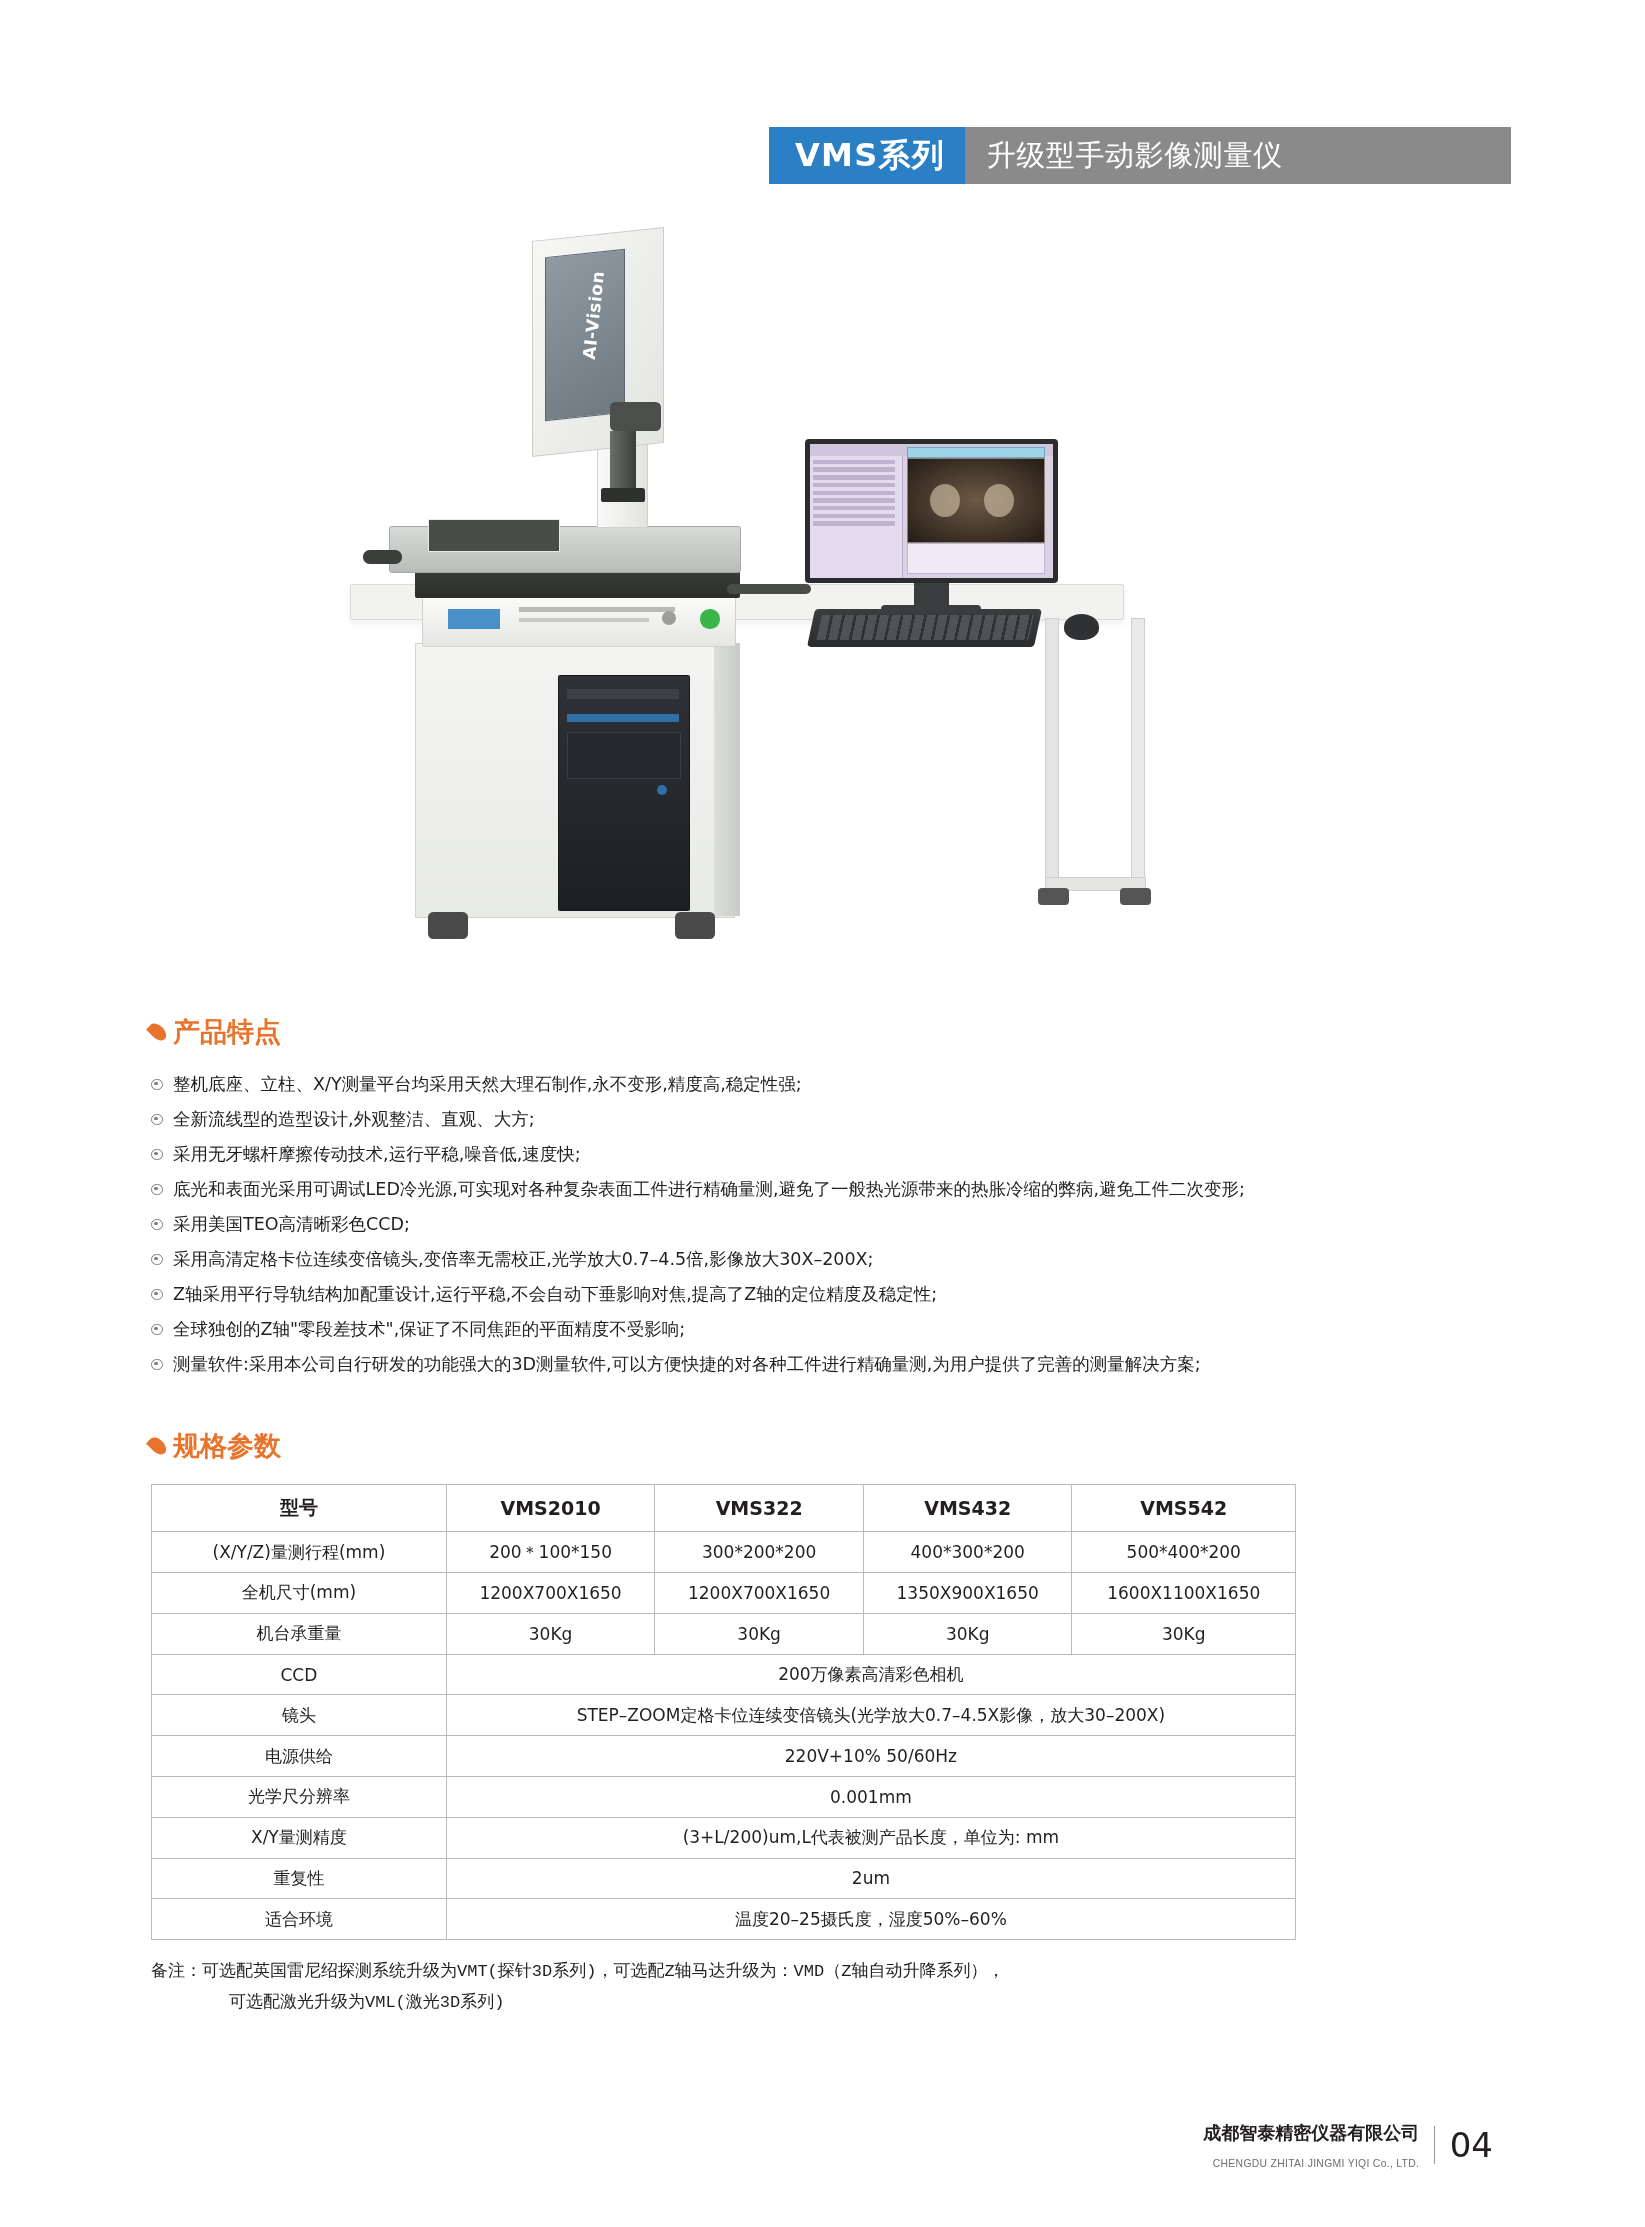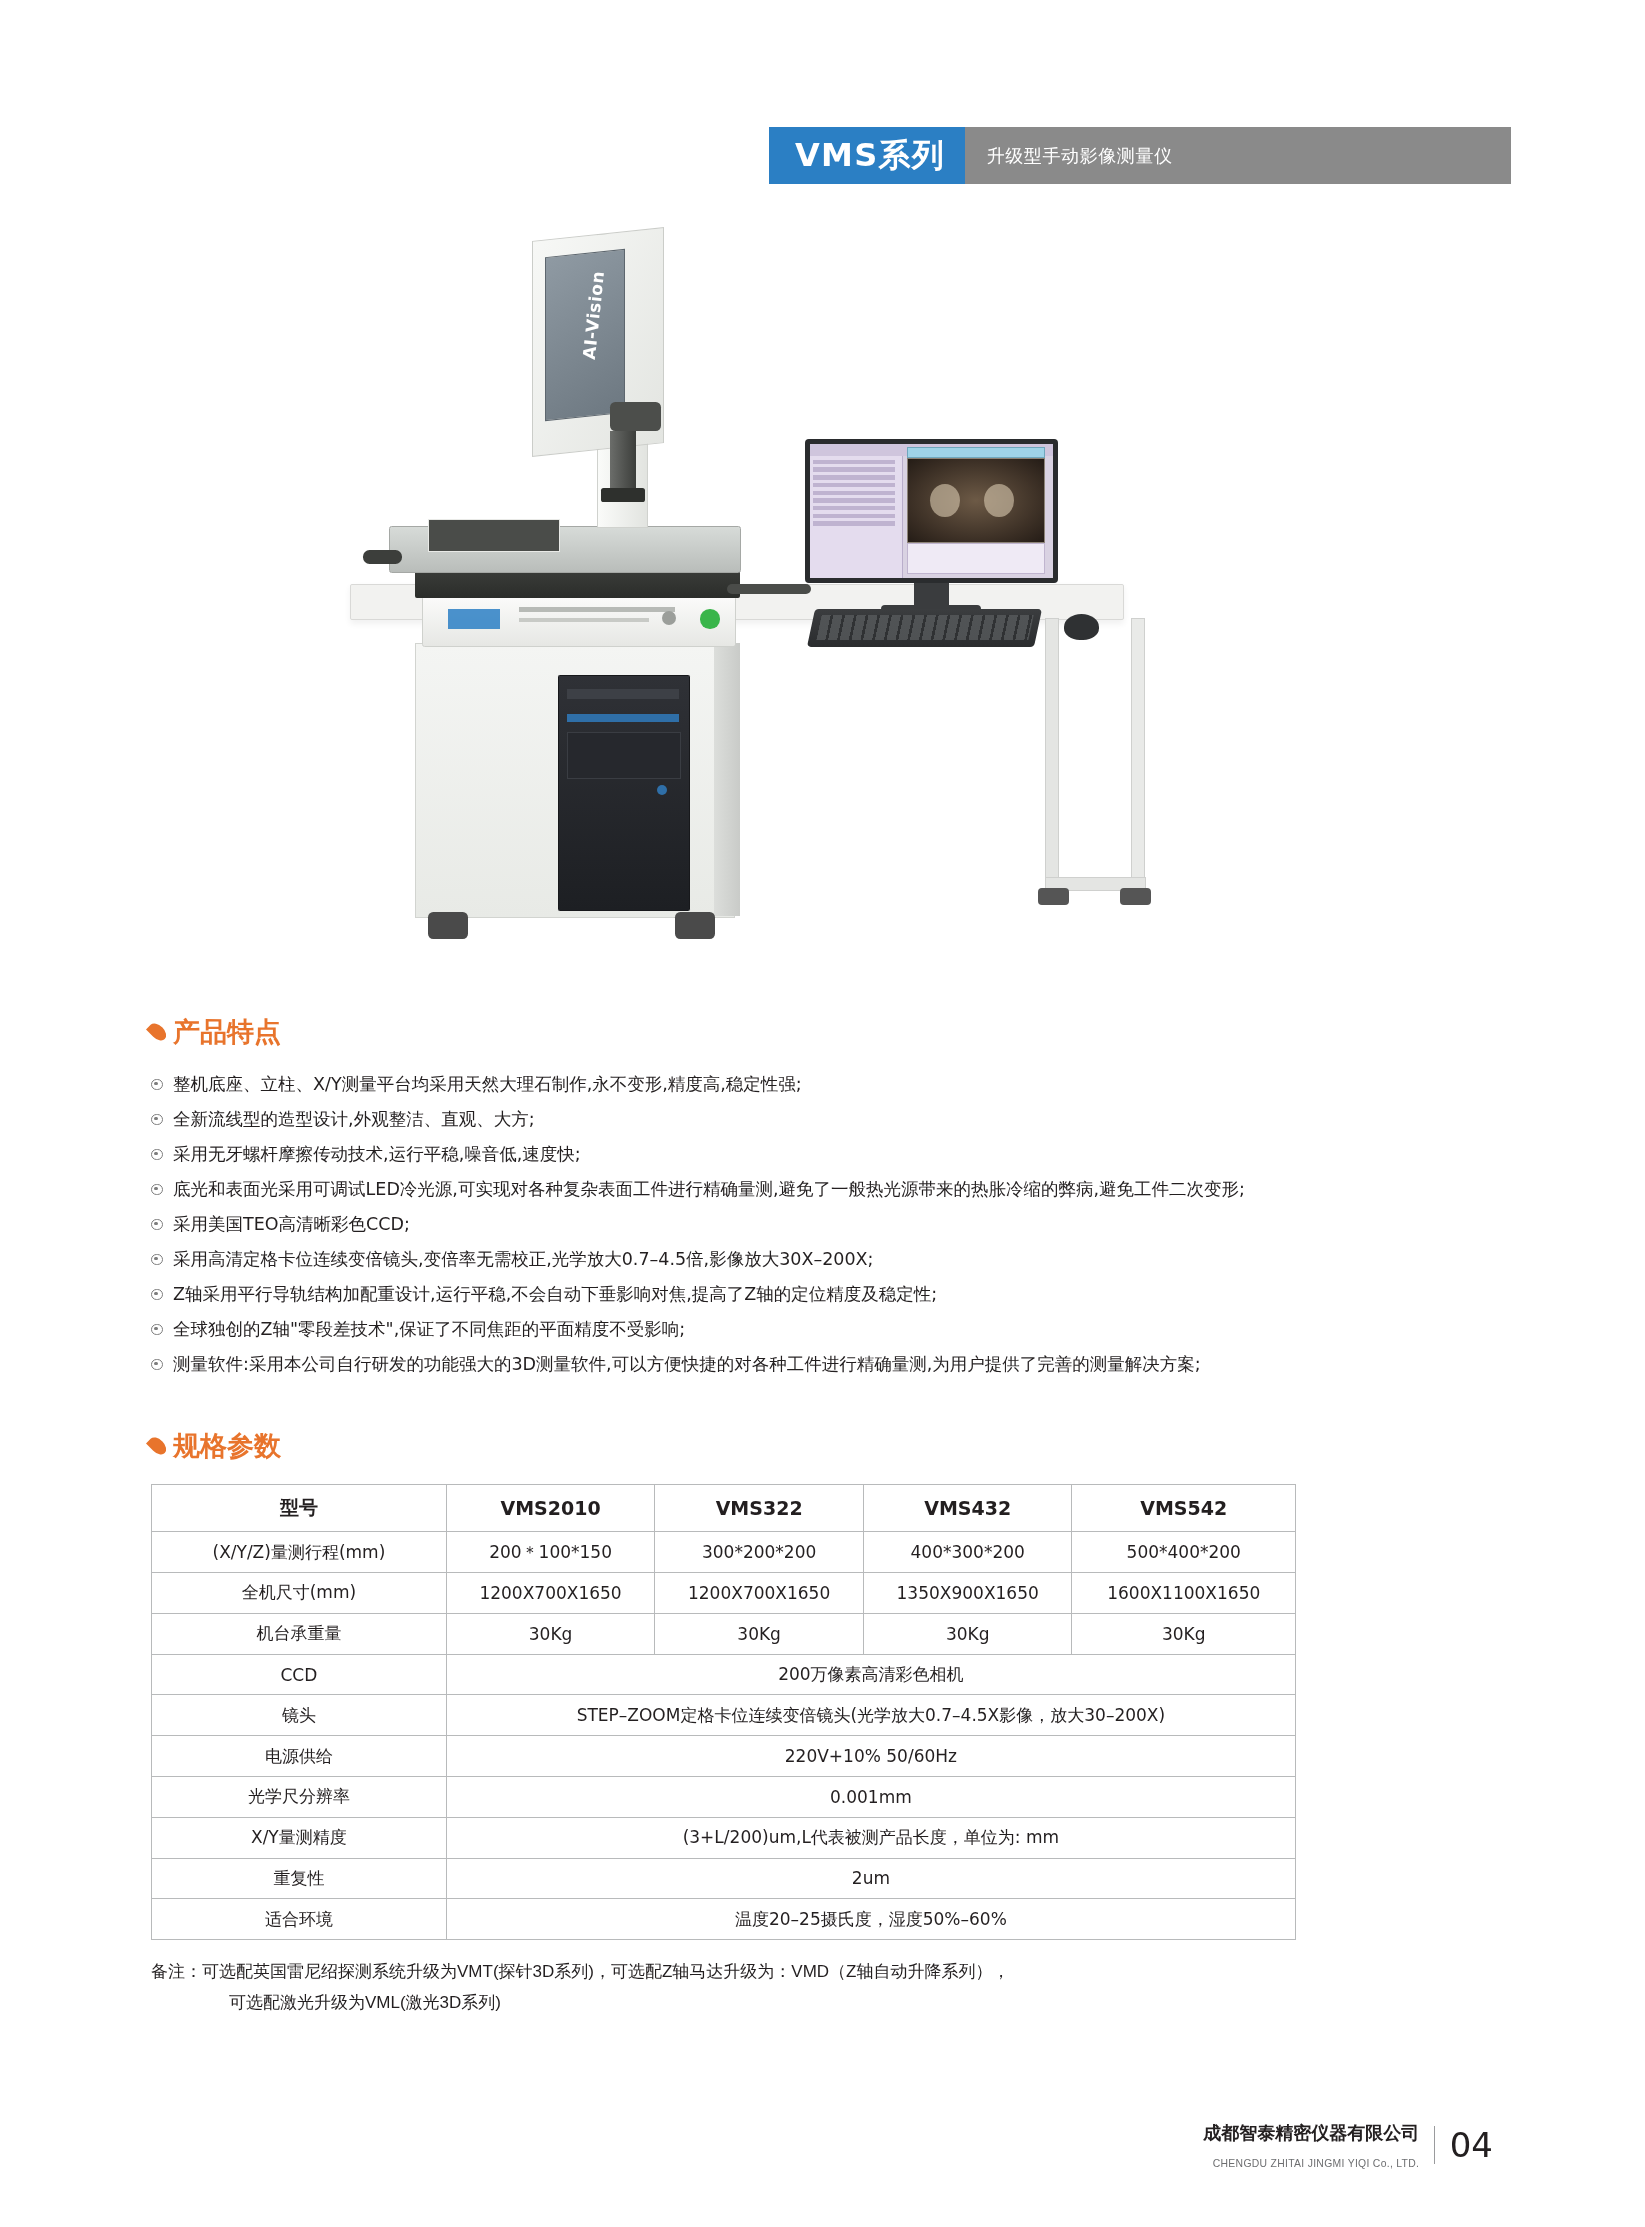--- a/index.html
+++ b/index.html
@@ -39,21 +39,21 @@
     font-weight: bold;
     letter-spacing: 1.3px;
     display: flex;
     align-items: center;
     padding: 0 19.5px 0 26px;
     font-family: "DejaVu Sans", sans-serif;
   }
   .header-gray {
     background: #8a8a8a;
     color: #ffffff;
-    font-size: 18px;
+    font-size: 29px;
     display: flex;
     align-items: center;
     padding: 0 22px;
     flex: 1;
     letter-spacing: 0.6px;
     font-family: "DejaVu Sans", sans-serif;
     text-align: center;
   }
 
   
@@ -593,21 +593,21 @@
     background: #ffffff;
     padding: 10.4px 3.9px;
   }
   table.spec td.label {
     width: 286px;
   }
   .note {
     margin-top: 15.6px;
     font-size: 17px;
     line-height: 31px;
-    font-family: Liberation Sans, sans-serif;
+    font-family: Liberation Mono, monospace;
     color: #231f20;
   }
   .note .indent {
     display: block;
     padding-left: 78px;
   }
 
   
   .footer {
     position: absolute;

